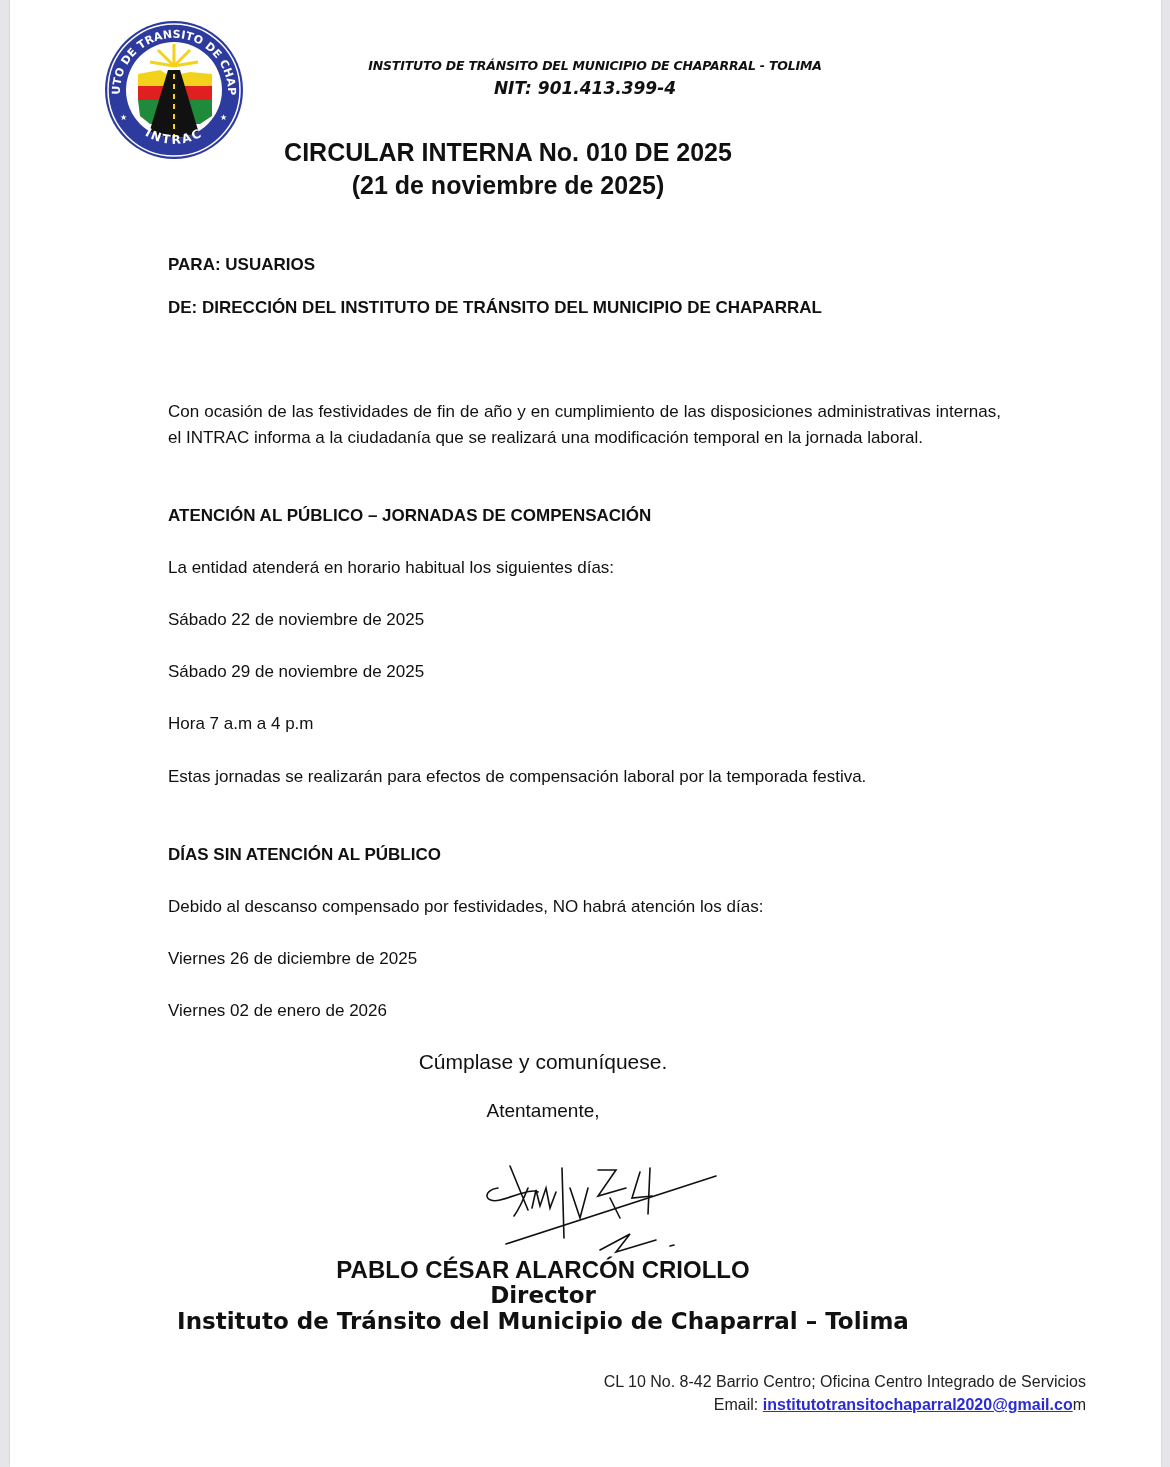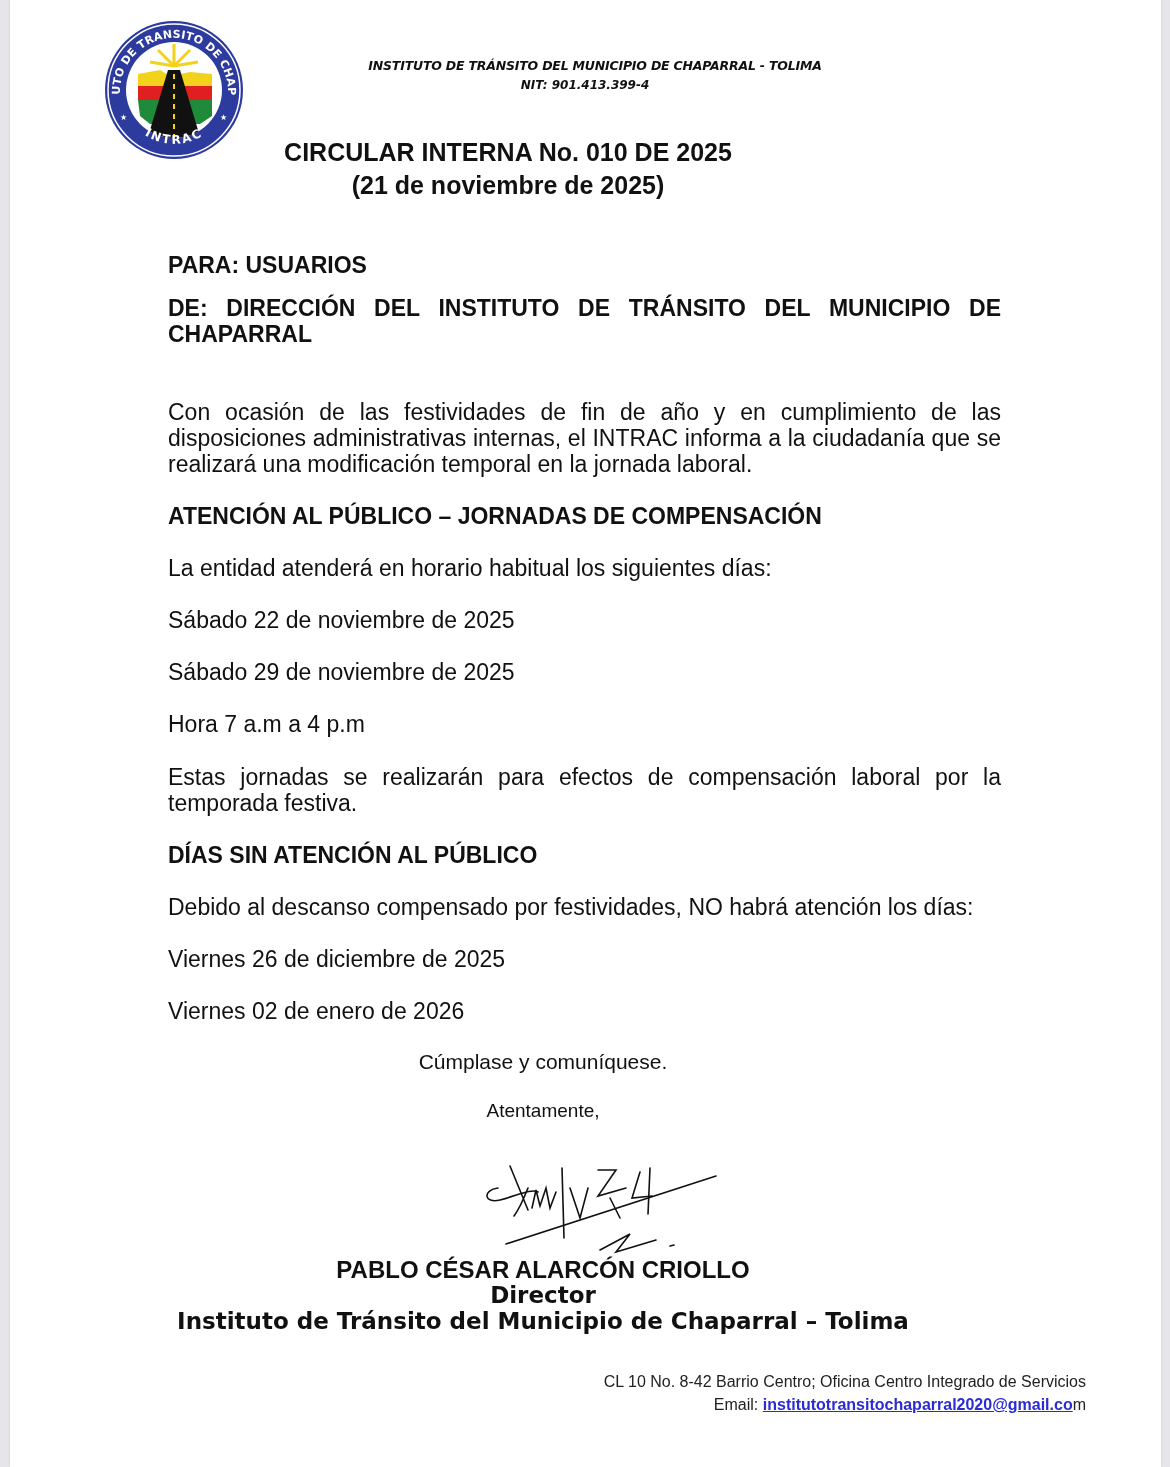--- a/index.html
+++ b/index.html
@@ -17,29 +17,29 @@
   }
   .logo { position: absolute; left: 100px; top: 20px; width: 148px; height: 140px; }
   .hdr-inst {
     position: absolute; left: 10px; width: 1170px; top: 58px; text-align: center;
     font-family: "DejaVu Sans", sans-serif; font-style: italic; font-weight: bold;
     font-size: 12.5px; letter-spacing: -0.2px;
   }
   .hdr-nit {
     position: absolute; left: 0; width: 1170px; top: 78px; text-align: center;
     font-family: "DejaVu Sans", sans-serif; font-style: italic; font-weight: bold;
-    font-size: 12px;
+    font-size: 17px;
   }
   .title1, .title2 {
     position: absolute; left: 0; width: 1016px; text-align: center;
     font-weight: bold; font-size: 25px;
   }
   .title1 { top: 138px; }
   .title2 { top: 171px; }
-  .block { position: absolute; left: 168px; width: 833px; font-size: 23px; line-height: 26px; }
+  .block { position: absolute; left: 168px; width: 833px; font-size: 17px; line-height: 26px; }
   .bold { font-weight: bold; }
   .justify { text-align: justify; text-align-last: left; }
   .center { position: absolute; left: 0; width: 1086px; text-align: center; }
   .sig-name { font-weight: bold; font-size: 24px; }
   .sig-text {
     font-family: "DejaVu Sans", sans-serif; font-weight: bold; font-size: 23px; text-align: center;
   }
   .footer { font-size: 16px; color: #222; text-align: right; }
   .email-link { color: #2b2bd6; text-decoration: underline; font-weight: bold; }
   .signature { position: absolute; left: 480px; top: 1148px; width: 240px; height: 115px; }

